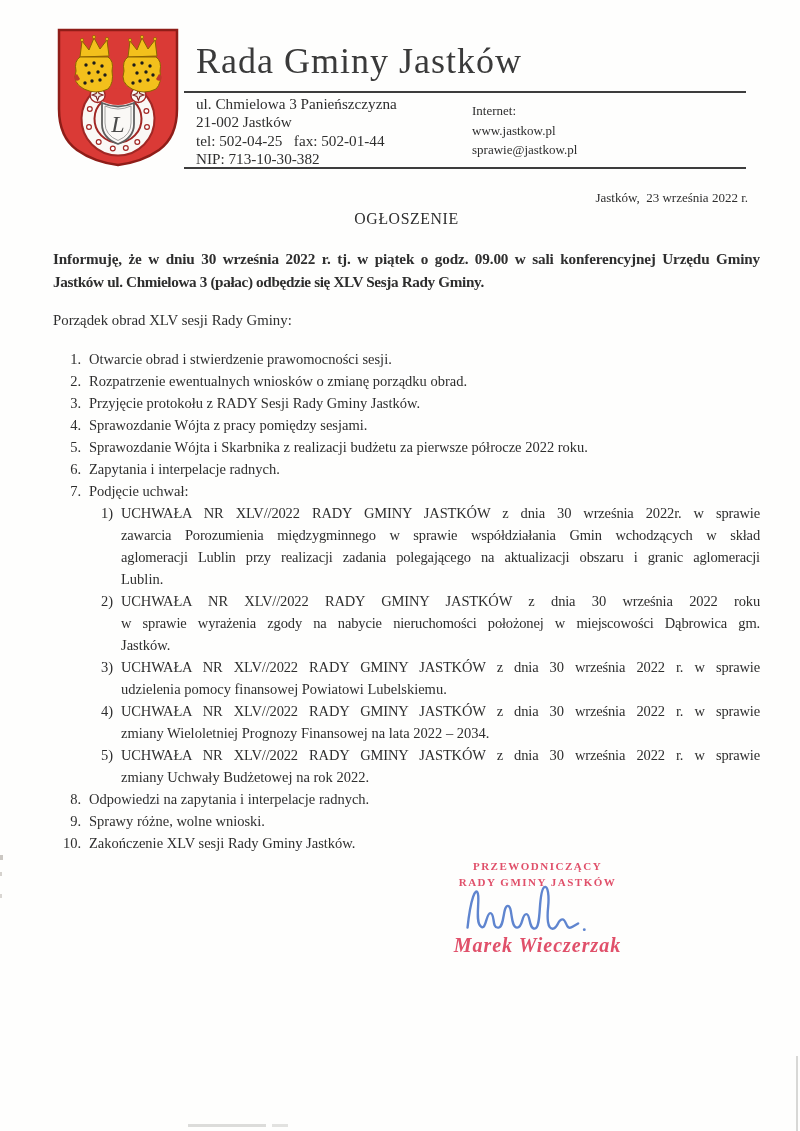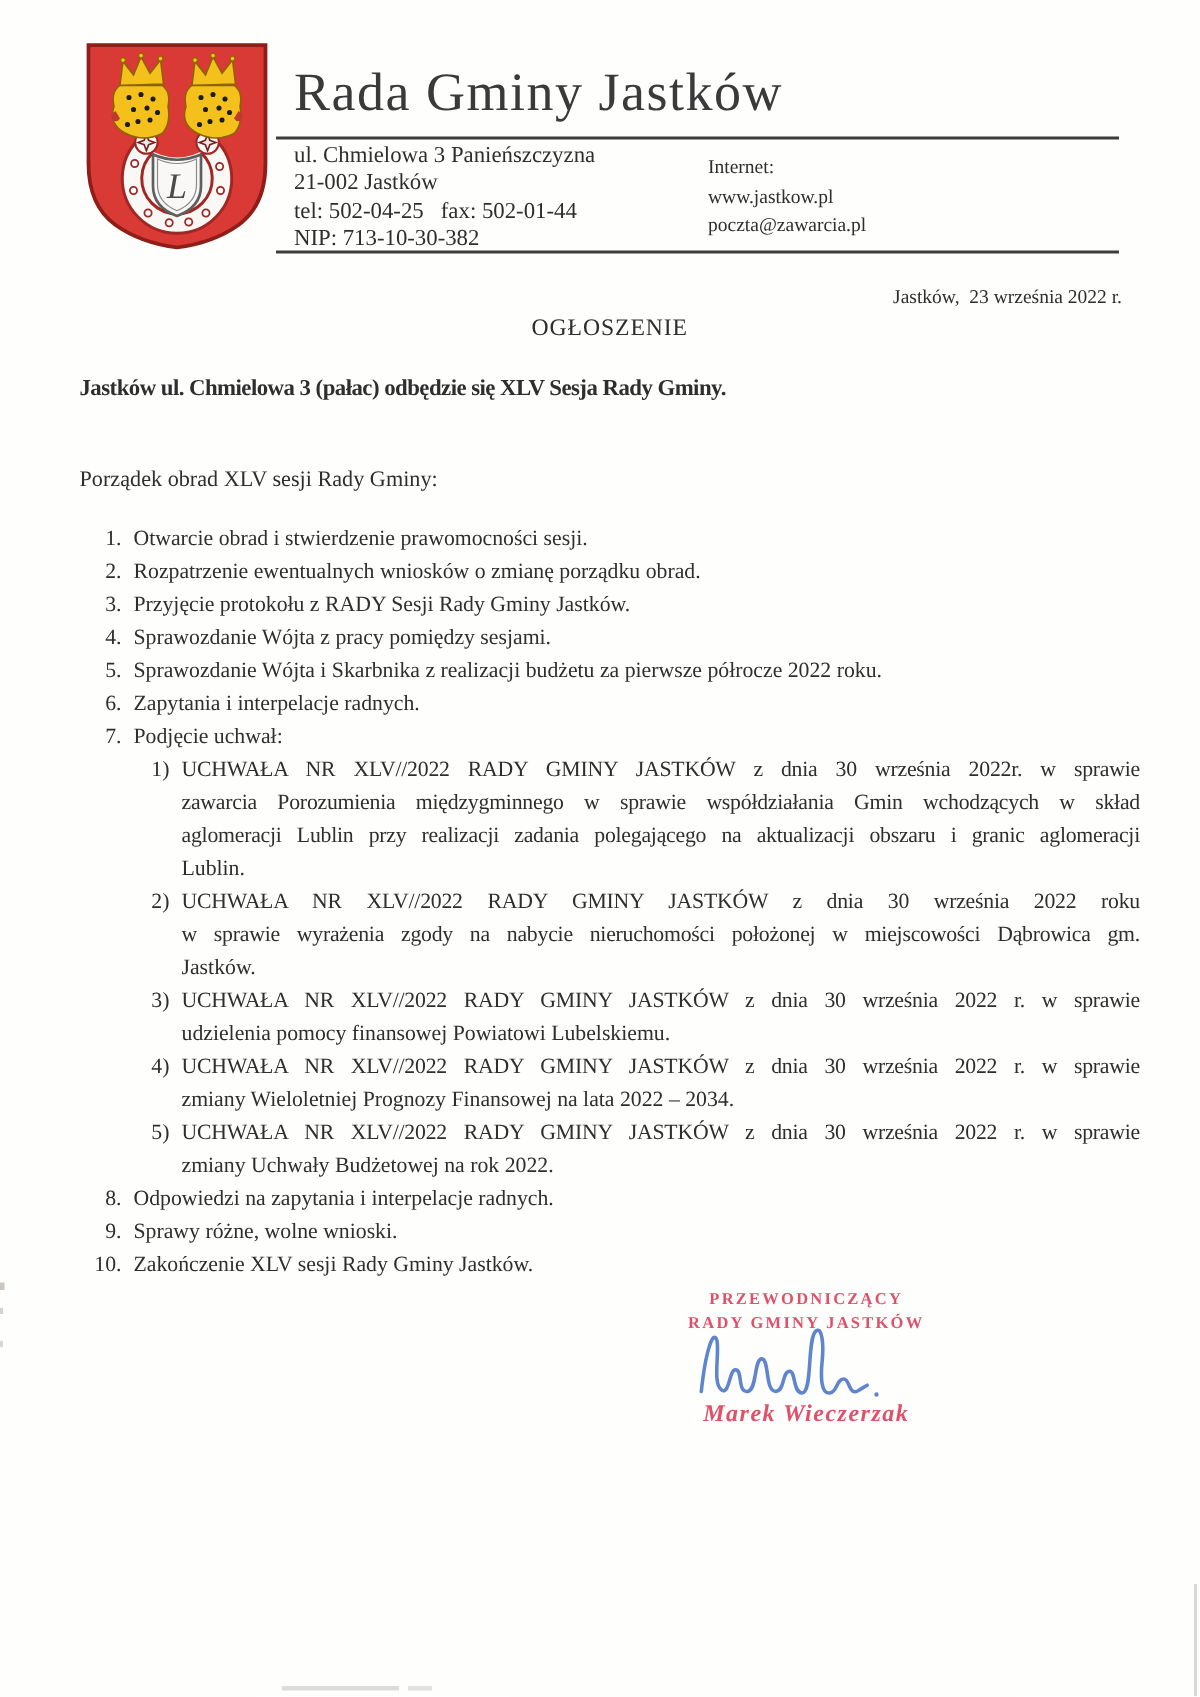--- a/index.html
+++ b/index.html
@@ -32,21 +32,21 @@
   .agenda-row{display:flex;}
   .agenda-num{flex:none; width:28px; text-align:right; padding-right:8px;}
   .agenda-text{flex:1; min-width:0;}
   .sub{margin-left:2px;}
   .sub .agenda-num{width:22px;}
   .jline{white-space:nowrap; text-align:justify; text-align-last:justify; letter-spacing:-0.15px; overflow:hidden;}
   
   .sig{position:absolute; left:420px; top:858px; width:235px; text-align:center;}
   .stamp-line{font-weight:bold; font-size:11px; letter-spacing:1.5px; color:#e0506a; line-height:16px;}
   .sig-svg{position:absolute; left:38px; top:20px; width:172px; height:62px;}
-  .sig-name{margin-top:44px; font-weight:bold; font-style:italic; font-size:16px;
+  .sig-name{margin-top:44px; font-weight:bold; font-style:italic; font-size:20px;
     letter-spacing:1px; color:#e0506a; text-align:center;}
   
   .artifact{position:absolute; background:#b9b4ae;}
   .a1{left:0; top:855px; width:3px; height:5px; opacity:.75;}
   .a2{left:0; top:872px; width:2px; height:4px; opacity:.6;}
   .a3{left:0; top:894px; width:2px; height:4px; opacity:.55;}
   .smudge1{left:188px; top:1124px; width:78px; height:3px; background:#dcdcda;}
   .smudge2{left:272px; top:1124px; width:16px; height:3px; background:#e2e2e0;}
   .redge{left:796px; top:1056px; width:2px; height:75px; background:#d8d8d6;}
 </style>
@@ -129,28 +129,29 @@
       <text x="62" y="105" text-anchor="middle" font-family="Liberation Serif, serif" font-style="italic" font-size="24" fill="#4a4a4a">L</text>
     </svg>
   </div>
 
   <div class="org-title">Rada Gminy Jastków</div>
   <div class="rule rule-top"></div>
   <div class="addr" id="addr"><div>ul. Chmielowa 3 Panieńszczyzna</div><div>21-002 Jastków</div><div>tel: 502-04-25   fax: 502-01-44</div><div>NIP: 713-10-30-382</div></div>
   <div class="inet">
     <div>Internet:</div>
     <div>www.jastkow.pl</div>
-    <div>poczta@zawarcia.pl</div>
+    <div>sprawie@jastkow.pl</div>
   </div>
   <div class="rule rule-bottom"></div>
 
   <div class="dateline">Jastków,  23 września 2022 r.</div>
   <div class="doc-title">OGŁOSZENIE</div>
 
   <div class="intro">
+    <div class="jline">Informuję, że w dniu  30 września 2022 r. tj. w piątek o godz. 09.00 w sali konferencyjnej Urzędu Gminy</div>
     <div>Jastków ul. Chmielowa 3 (pałac) odbędzie się XLV Sesja Rady Gminy.</div>
   </div>
 
   <div class="agenda-heading">Porządek obrad XLV sesji Rady Gminy:</div>
 
   <div class="agenda" id="agenda">
       <div class="agenda-row">
         <span class="agenda-num">1.</span>
         <div class="agenda-text">
           <div>Otwarcie obrad  i stwierdzenie prawomocności sesji.</div>

